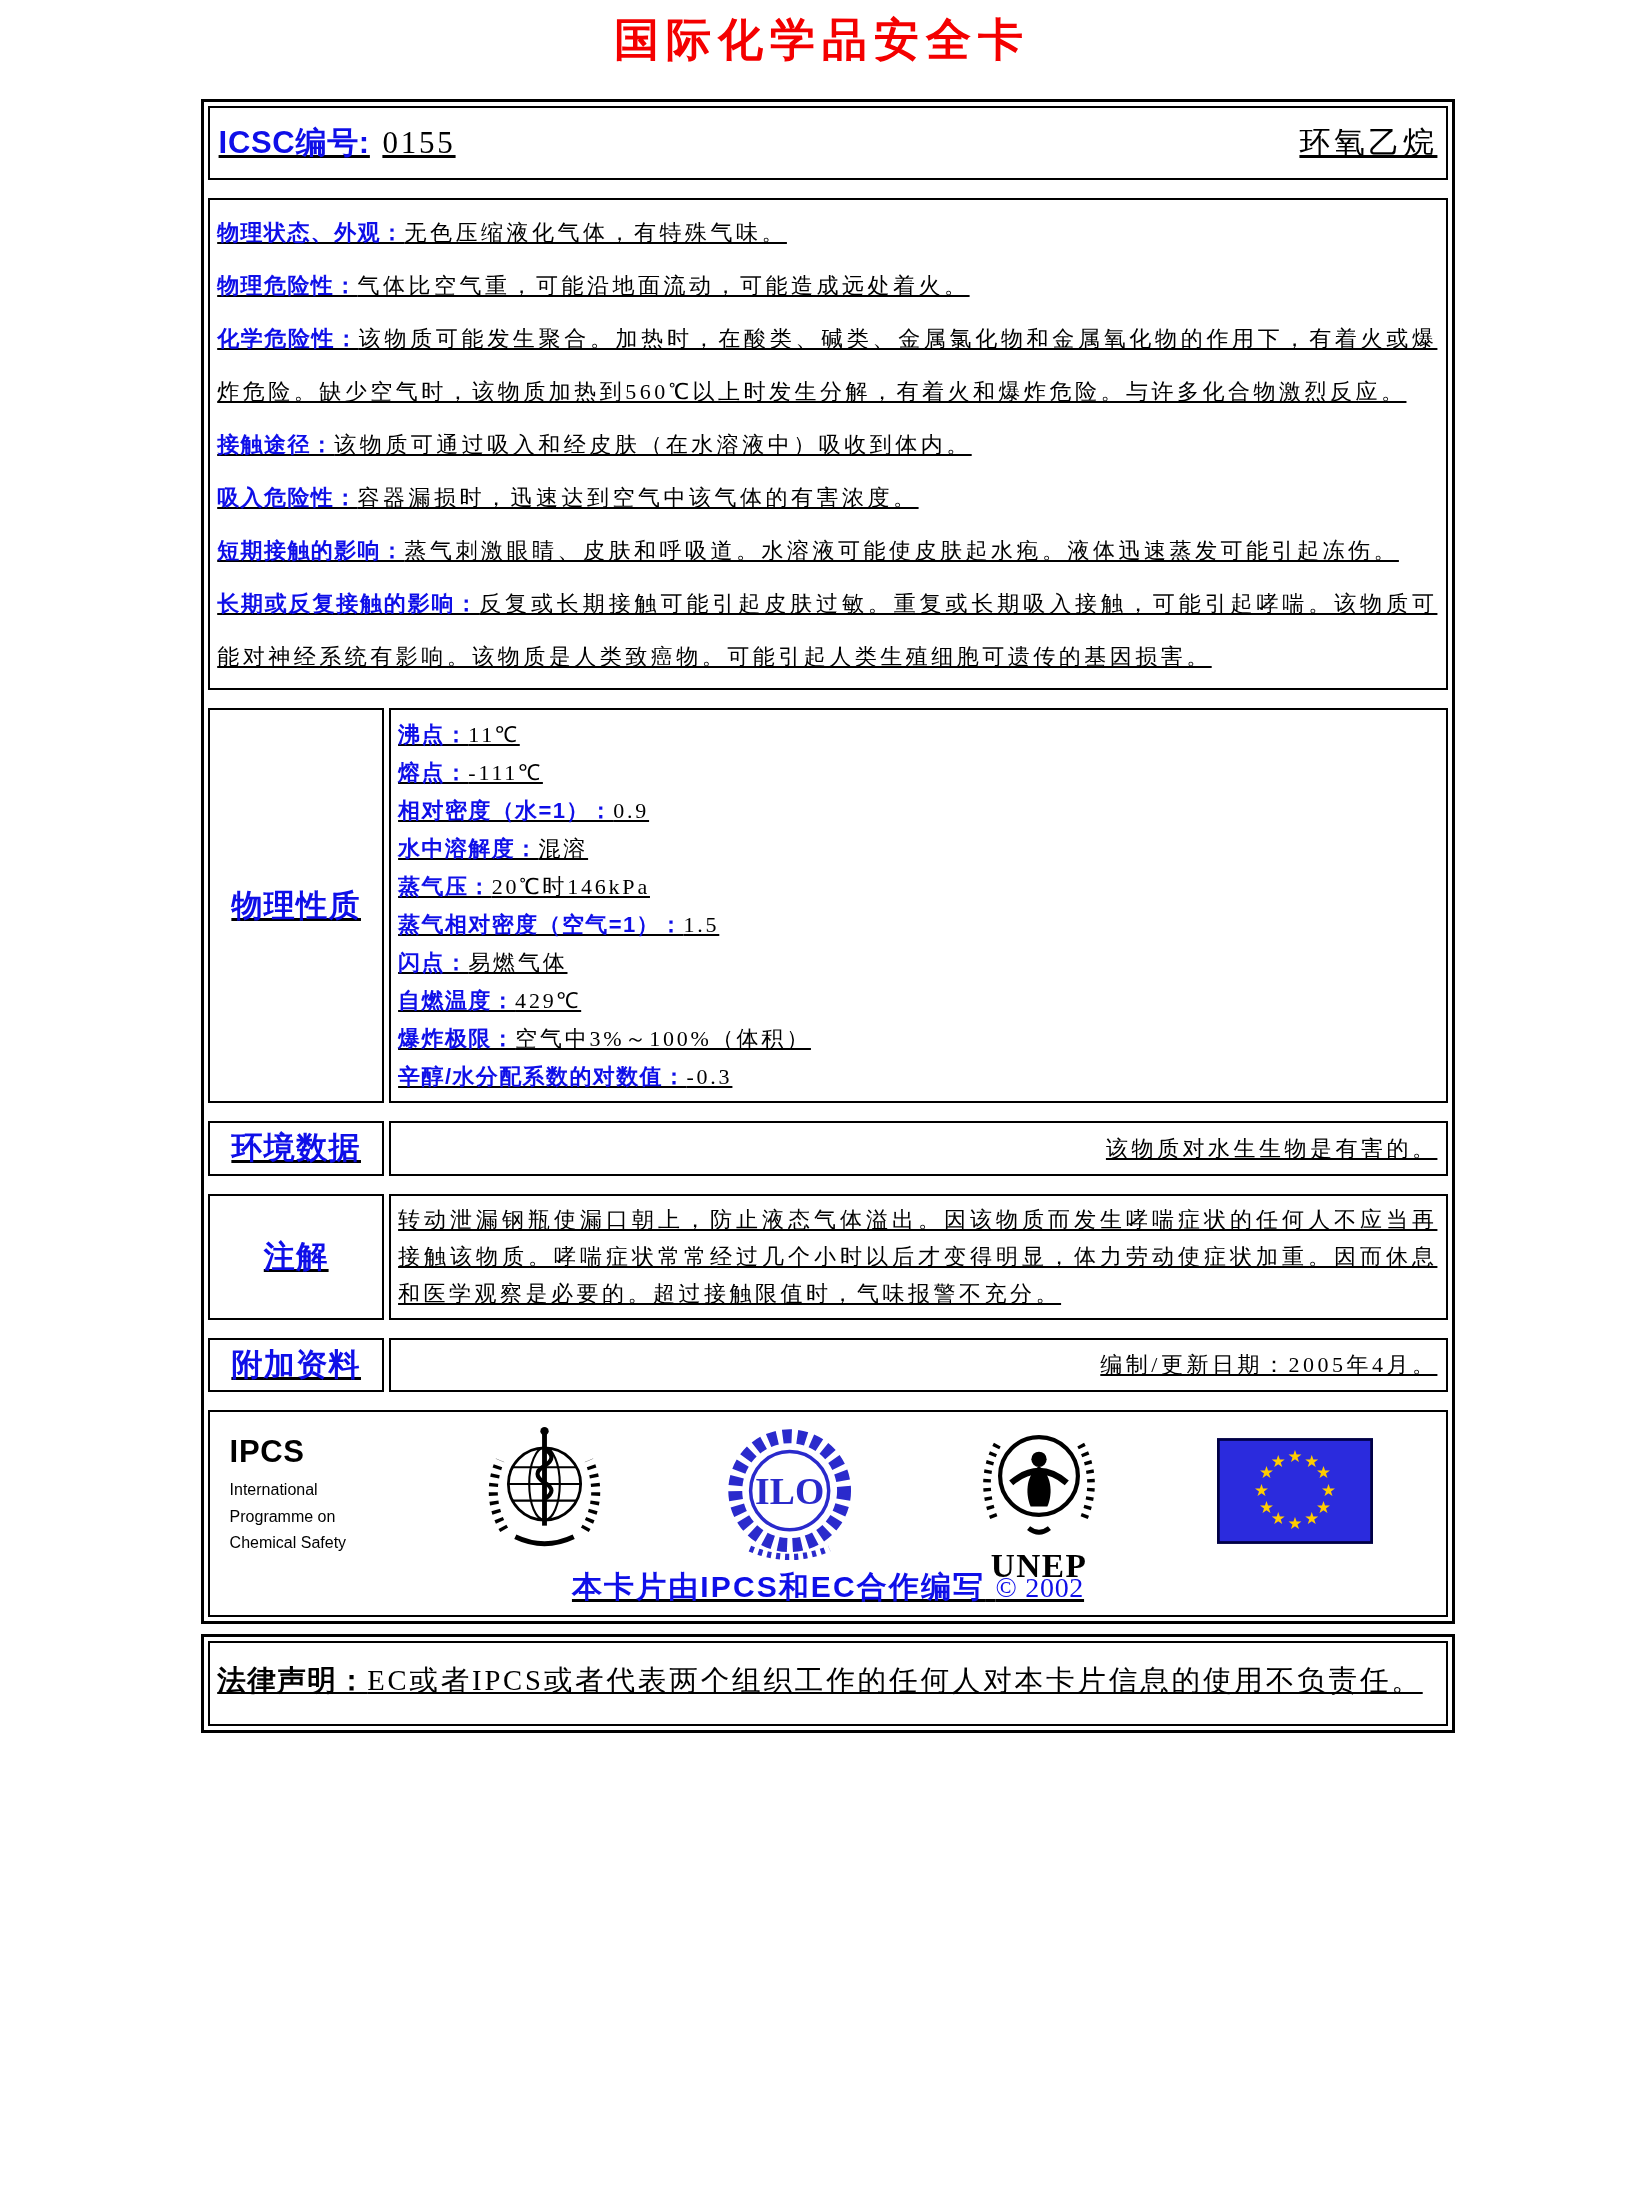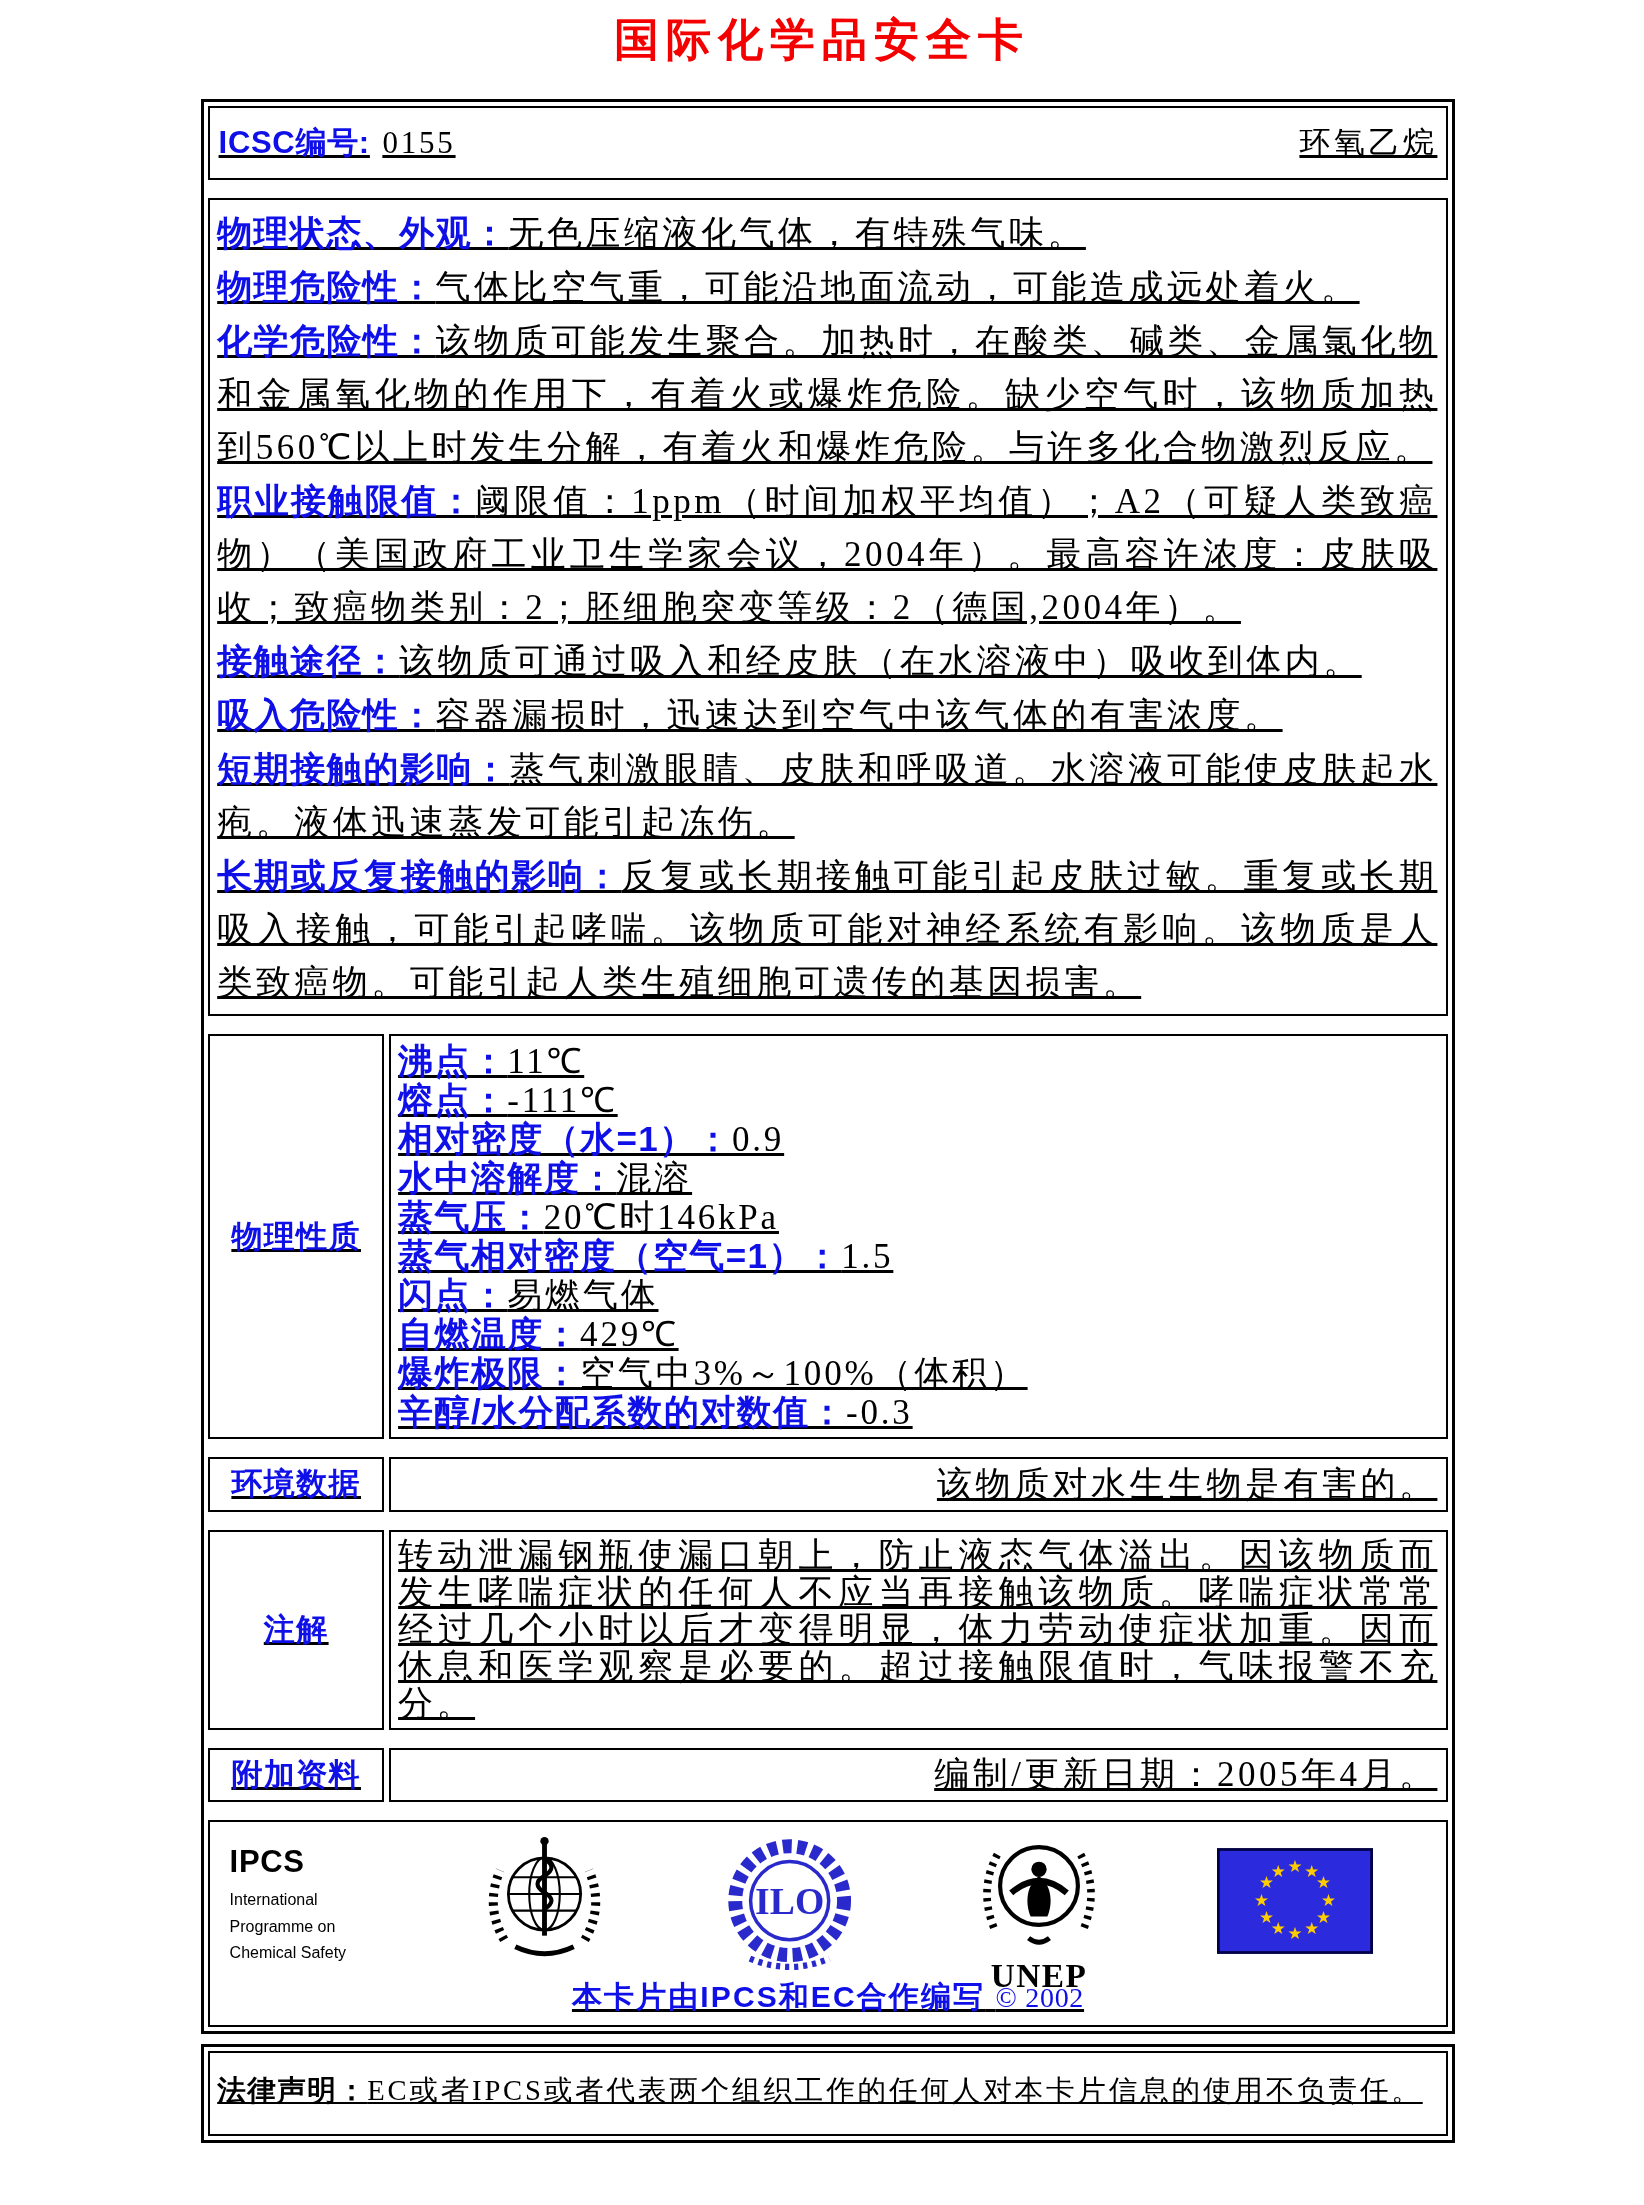--- a/index.html
+++ b/index.html
@@ -13,21 +13,21 @@
   .cell{border:2.8px solid #000;box-sizing:border-box;background:#fff;}
   .label-cell{width:176px;flex:none;display:flex;align-items:center;justify-content:center;
         font-family:"Liberation Sans",sans-serif;font-weight:bold;font-size:31px;
         color:#0f0fe8;letter-spacing:1.4px;text-align:center;}
   .content-cell{flex:1;padding:5.6px 8.4px 5.6px 7px;}
   .header-cell{flex:1;display:flex;justify-content:space-between;align-items:center;
         padding:14px 8.4px;font-size:31px;}
   .hdr-label{font-family:"Liberation Sans",sans-serif;font-weight:bold;color:#0f0fe8;letter-spacing:0.7px;}
   .hdr-value{margin-left:12.5px;letter-spacing:2.8px;}
   .chem-name{letter-spacing:3.5px;}
-  .para{font-size:35px;line-height:53px;text-align:justify;letter-spacing:3.5px;}
+  .para{font-size:22px;line-height:53px;text-align:justify;letter-spacing:3.5px;}
   .phys .para{line-height:38px;text-align:left;letter-spacing:2.8px;}
   .single .para{line-height:39px;text-align:right;}
   .notes .para{line-height:37px;}
   .blabel{font-family:"Liberation Sans",sans-serif;font-weight:bold;color:#0f0fe8;letter-spacing:1.4px;}
   .logos-cell{flex:1;padding:7px 8.4px;}
   .logo-strip{position:relative;height:148px;}
   .ipcs-block{position:absolute;left:11px;top:15.3px;width:174px;font-family:"Liberation Sans",sans-serif;}
   .ipcs-title{font-size:31px;font-weight:bold;letter-spacing:0.7px;}
   .ipcs-sub{font-size:16px;line-height:26.5px;margin-top:7px;}
   .logo{position:absolute;}
@@ -58,21 +58,20 @@
         </span>
         <span class="chem-name">环氧乙烷</span>
       </div>
     </div>
 
     <div class="row">
       <div class="cell content-cell">
         <div class="para"><span class="blabel">物理状态、外观：</span><span>无色压缩液化气体，有特殊气味。</span></div>
         <div class="para"><span class="blabel">物理危险性：</span><span>气体比空气重，可能沿地面流动，可能造成远处着火。</span></div>
         <div class="para"><span class="blabel">化学危险性：</span><span>该物质可能发生聚合。加热时，在酸类、碱类、金属氯化物和金属氧化物的作用下，有着火或爆炸危险。缺少空气时，该物质加热到560℃以上时发生分解，有着火和爆炸危险。与许多化合物激烈反应。</span></div>
-        <div class="para"><span class="blabel">职业接触限值：</span><span>阈限值：1ppm（时间加权平均值）；A2（可疑人类致癌物）（美国政府工业卫生学家会议，2004年）。最高容许浓度：皮肤吸收；致癌物类别：2；胚细胞突变等级：2（德国,2004年）。</span></div>
         <div class="para"><span class="blabel">接触途径：</span><span>该物质可通过吸入和经皮肤（在水溶液中）吸收到体内。</span></div>
         <div class="para"><span class="blabel">吸入危险性：</span><span>容器漏损时，迅速达到空气中该气体的有害浓度。</span></div>
         <div class="para"><span class="blabel">短期接触的影响：</span><span>蒸气刺激眼睛、皮肤和呼吸道。水溶液可能使皮肤起水疱。液体迅速蒸发可能引起冻伤。</span></div>
         <div class="para"><span class="blabel">长期或反复接触的影响：</span><span>反复或长期接触可能引起皮肤过敏。重复或长期吸入接触，可能引起哮喘。该物质可能对神经系统有影响。该物质是人类致癌物。可能引起人类生殖细胞可遗传的基因损害。</span></div>
       </div>
     </div>
 
     <div class="row phys">
       <div class="cell label-cell">物理性质</div>
       <div class="cell content-cell">

